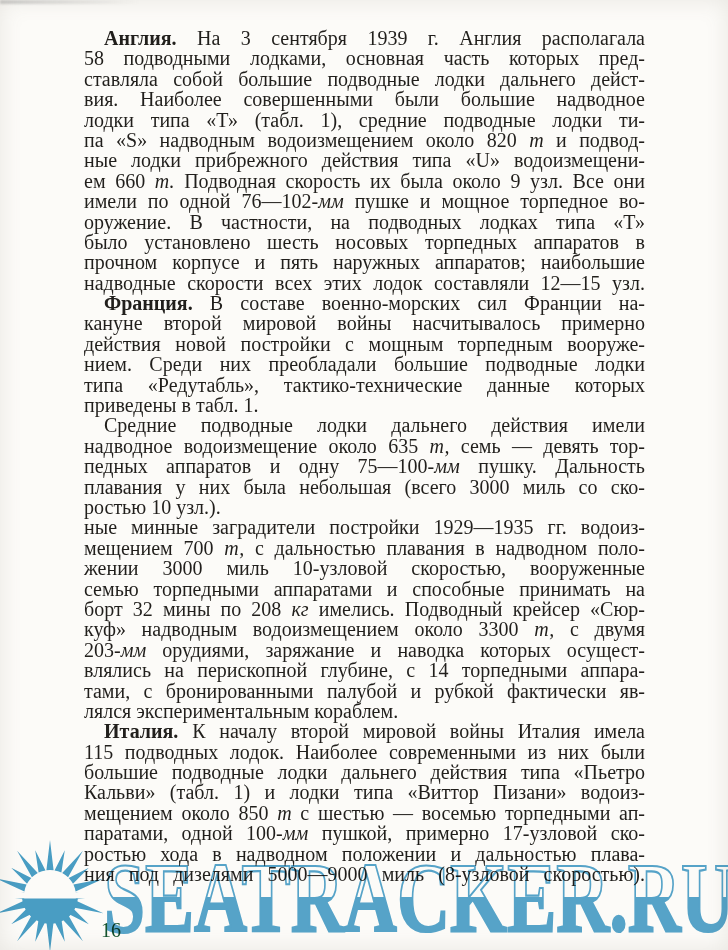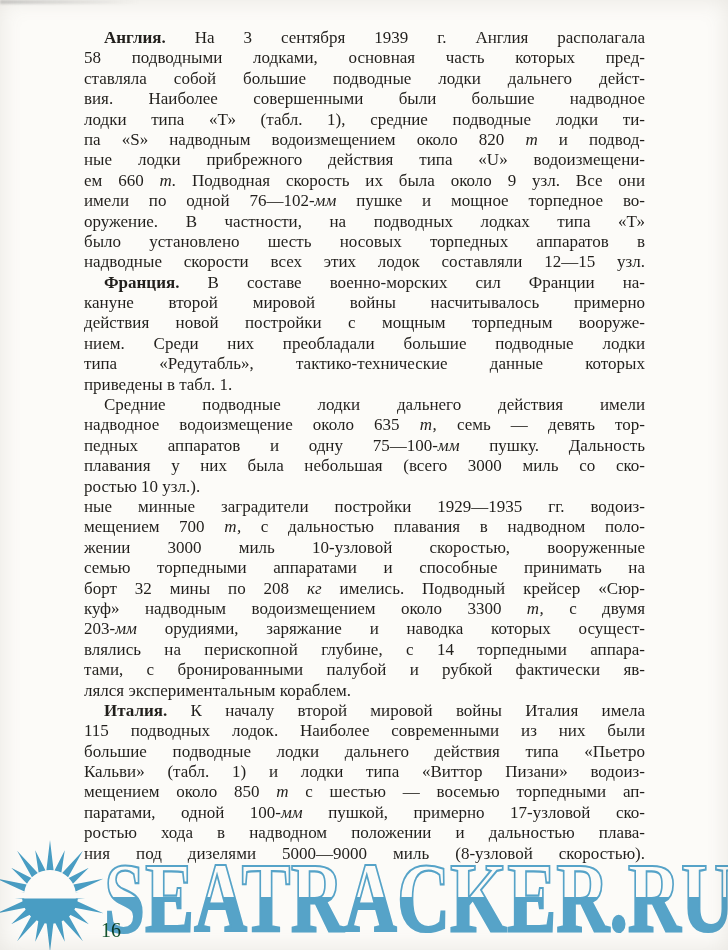--- a/index.html
+++ b/index.html
@@ -9,21 +9,21 @@
     box-shadow:inset 0 0 22px rgba(110,105,95,.14);
     font-family:"Liberation Serif", serif;
   }
   .edge-smudge{
     position:absolute;left:0;top:0;width:140px;height:4px;
     background:linear-gradient(to right, rgba(90,90,90,.28), rgba(90,90,90,0));
     filter:blur(1px);
   }
   .text-block{
     position:absolute;left:84px;top:28px;width:561px;
-    color:#211f1c;font-size:17px;line-height:20.4px;
+    color:#211f1c;font-size:20px;line-height:20.4px;
   }
   .paragraph{margin:0;}
   .line{
     text-align:justify;
     text-align-last:justify;
     height:20.4px;
     overflow:visible;
     white-space:normal;
   }
   .line.first{padding-left:20px;}
@@ -54,20 +54,21 @@
         <div class="line"><span>58 подводными лодками, основная часть которых пред-</span></div>
         <div class="line"><span>ставляла собой большие подводные лодки дальнего дейст-</span></div>
         <div class="line"><span>вия. Наиболее совершенными были большие надводное</span></div>
         <div class="line"><span>лодки типа «Т» (табл. 1), средние подводные лодки ти-</span></div>
         <div class="line"><span>па «S» надводным водоизмещением около 820 </span><span class="i">т</span><span> и подвод-</span></div>
         <div class="line"><span>ные лодки прибрежного действия типа «U» водоизмещени-</span></div>
         <div class="line"><span>ем 660 </span><span class="i">т.</span><span> Подводная скорость их была около 9 узл. Все они</span></div>
         <div class="line"><span>имели по одной 76—102-</span><span class="i">мм</span><span> пушке и мощное торпедное во-</span></div>
         <div class="line"><span>оружение. В частности, на подводных лодках типа «Т»</span></div>
         <div class="line"><span>было установлено шесть носовых торпедных аппаратов в</span></div>
+        <div class="line"><span>прочном корпусе и пять наружных аппаратов; наибольшие</span></div>
         <div class="line"><span>надводные скорости всех этих лодок составляли 12—15 узл.</span></div>
       </div>
       <div class="paragraph">
         <div class="line first"><span class="b">Франция.</span><span> В составе военно-морских сил Франции на-</span></div>
         <div class="line"><span>кануне второй мировой войны насчитывалось примерно</span></div>
         <div class="line"><span>действия новой постройки с мощным торпедным вооруже-</span></div>
         <div class="line"><span>нием. Среди них преобладали большие подводные лодки</span></div>
         <div class="line"><span>типа «Редутабль», тактико-технические данные которых</span></div>
         <div class="line short"><span>приведены в табл. 1.</span></div>
       </div>

